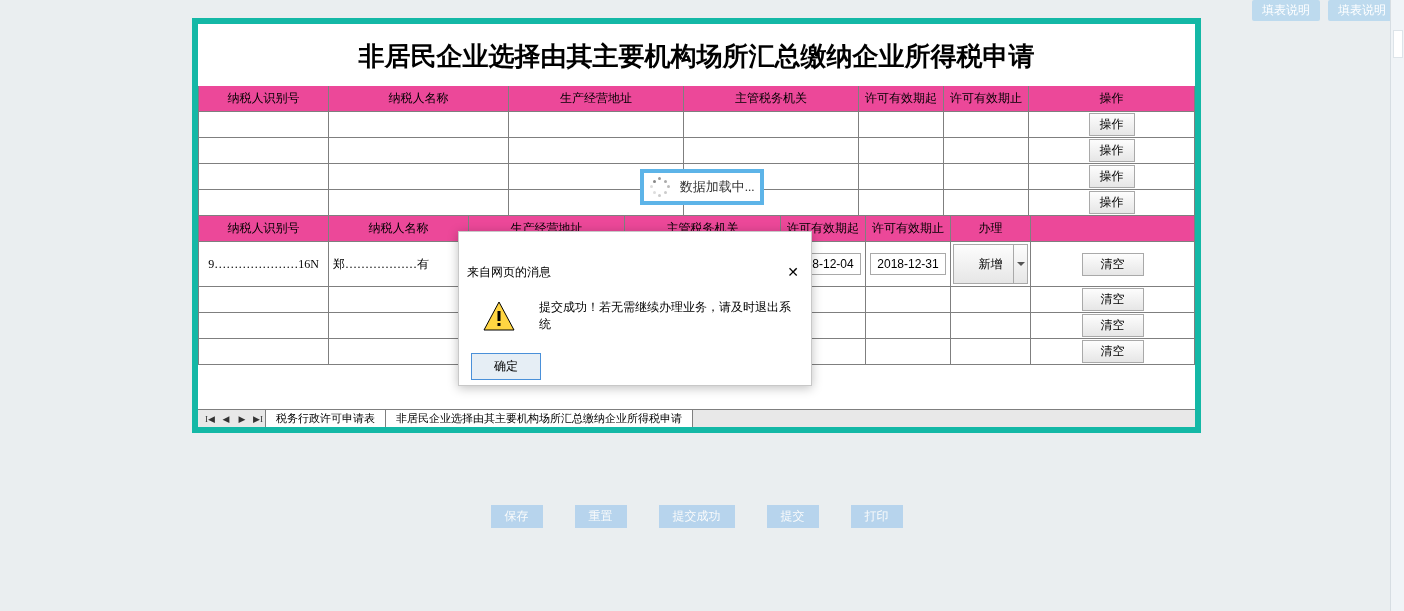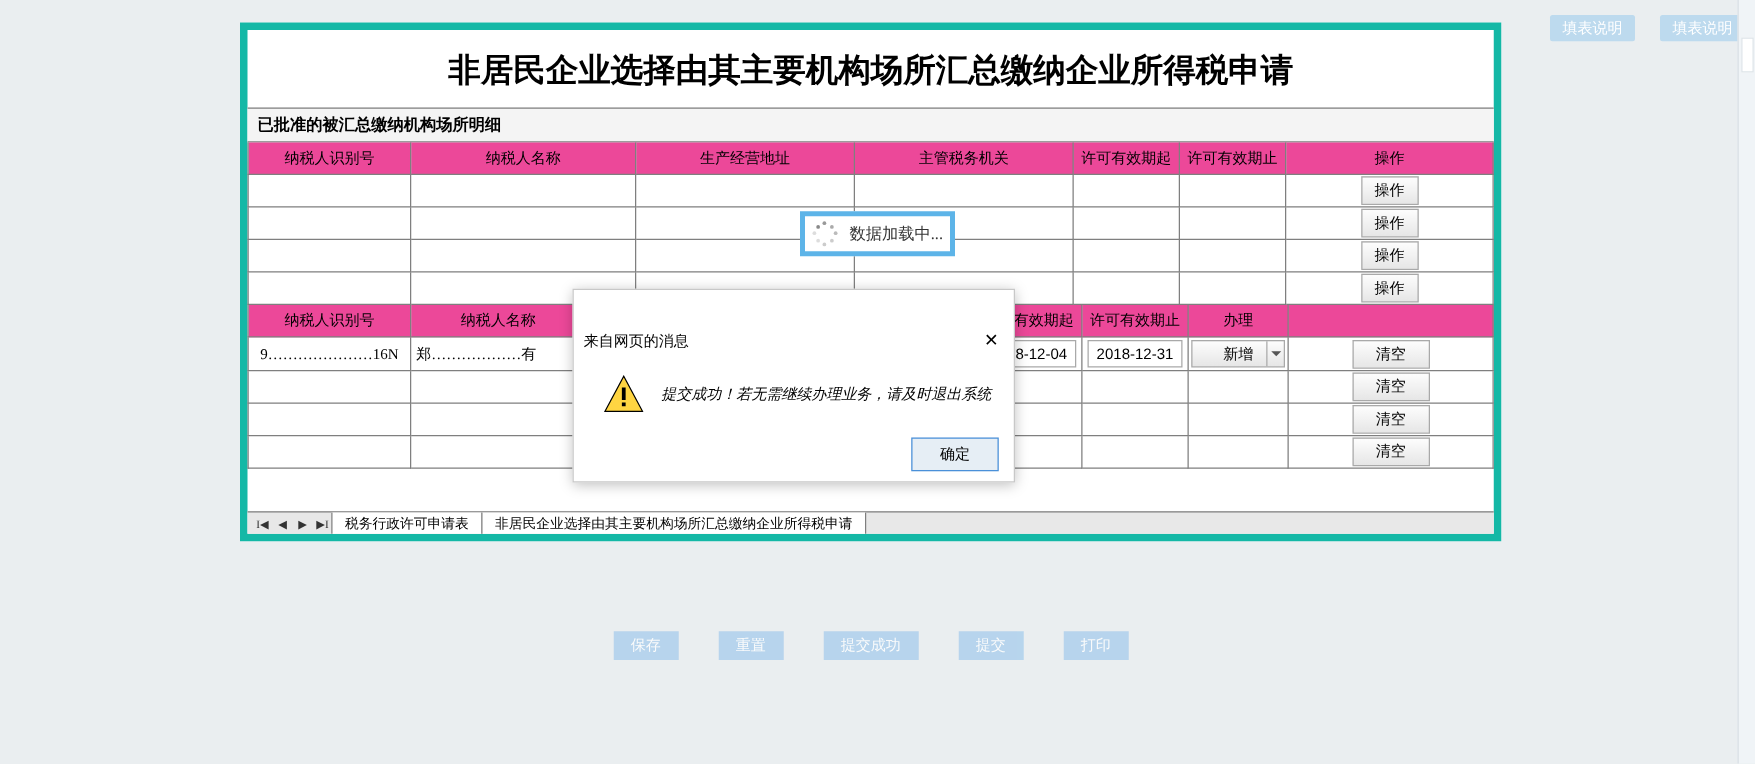--- a/index.html
+++ b/index.html
@@ -8,24 +8,24 @@
       font-family: "Microsoft YaHei", SimSun, serif;
       font-size: 12px;
       background: #eaeef0;
       width: 1404px;
       height: 611px;
       position: relative;
       overflow: hidden;
     }
     .top-tabs {
       position: absolute;
-      top: 12px;
+      top: 0;
       right: 8px;
       display: flex;
-      gap: 20px;
+      gap: 8px;
     }
     .top-tab {
       background: #bddaee;
       color: #fff;
       padding: 2px 10px;
       font-size: 12px;
       border-radius: 2px;
     }
     .main-page {
       position: absolute;
@@ -91,21 +91,21 @@
       font-size: 12px;
       cursor: pointer;
     }
     .op-btn.wide { width: 62px; }
     .new-add {
       display: flex;
       align-items: center;
       justify-content: center;
       background: linear-gradient(#fdfdfd,#e6e6e6);
       border: 1px solid #a9a9a9;
-      height: 22px;
+      height: 40px;
       position: relative;
     }
     .new-add .dd {
       position: absolute;
       right: 0;
       top: 0;
       bottom: 0;
       width: 14px;
       border-left: 1px solid #a9a9a9;
       display: flex;
@@ -218,28 +218,26 @@
     }
     .dialog-close {
       font-size: 14px;
       cursor: pointer;
       padding: 0 4px;
     }
     .dialog-body {
       display: flex;
       align-items: center;
       padding: 12px 14px 12px 24px;
-      gap: 14px;
-      font-style: italic;
+      gap: 24px;
     }
     .warn-icon svg { display: block; }
     .dialog-msg { font-size: 12px; }
     .dialog-footer {
       display: flex;
-      justify-content: flex-end;
       padding: 8px 12px 10px;
     }
     .dialog-ok {
       background: #e6eef5;
       border: 1px solid #4a90d9;
       padding: 4px 22px;
       cursor: pointer;
       font-size: 12px;
     }
     .right-slim-panel {
@@ -269,21 +267,20 @@
   <div class="top-tab">填表说明</div>
 </div>
 
 <div class="right-slim-panel">
   <div class="slit"></div>
 </div>
 
 <div class="main-page">
   <div class="page-title">非居民企业选择由其主要机构场所汇总缴纳企业所得税申请</div>
 
-  <div class="section-header">已批准的被汇总缴纳机构场所明细</div>
   <table class="grid">
     <colgroup>
       <col style="width:130px">
         <col style="width:180px">
         <col style="width:175px">
         <col style="width:175px">
         <col style="width:85px">
         <col style="width:85px">
         <col>
     </colgroup>

